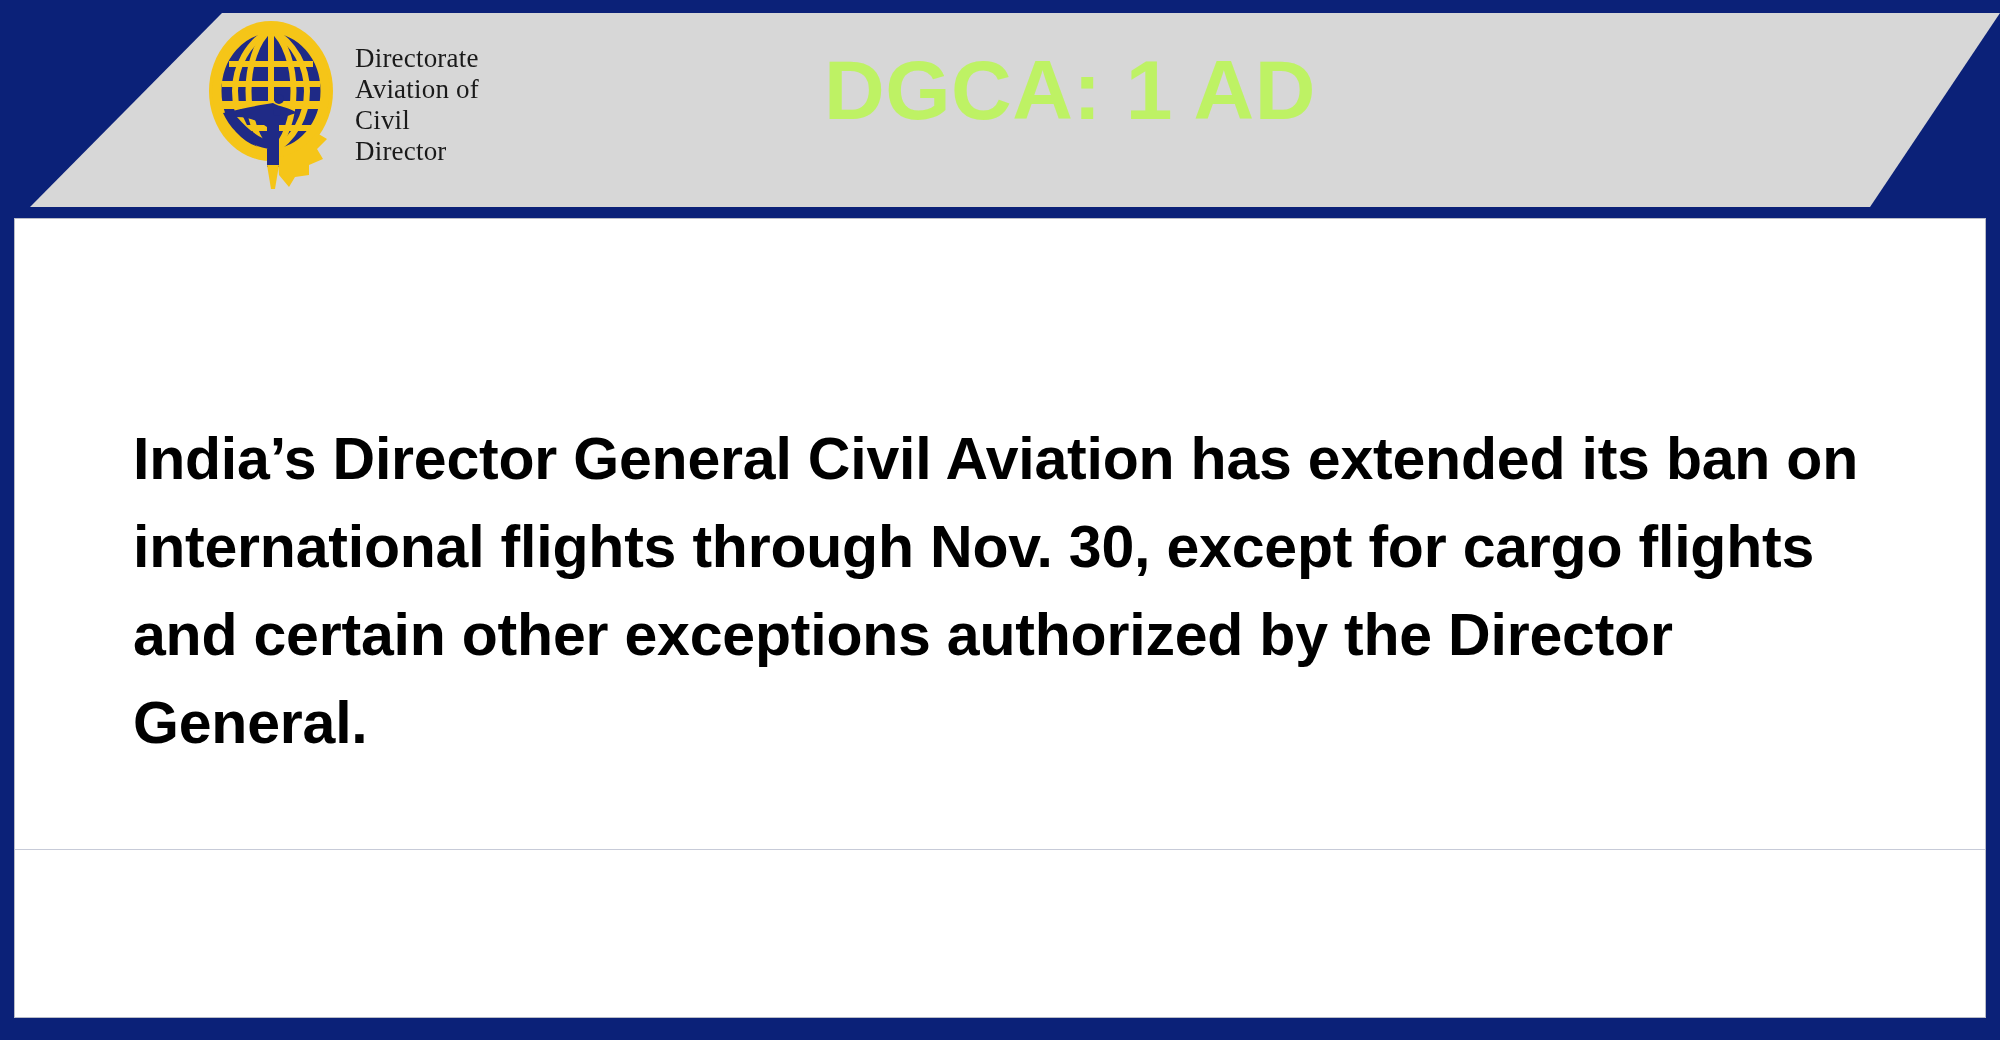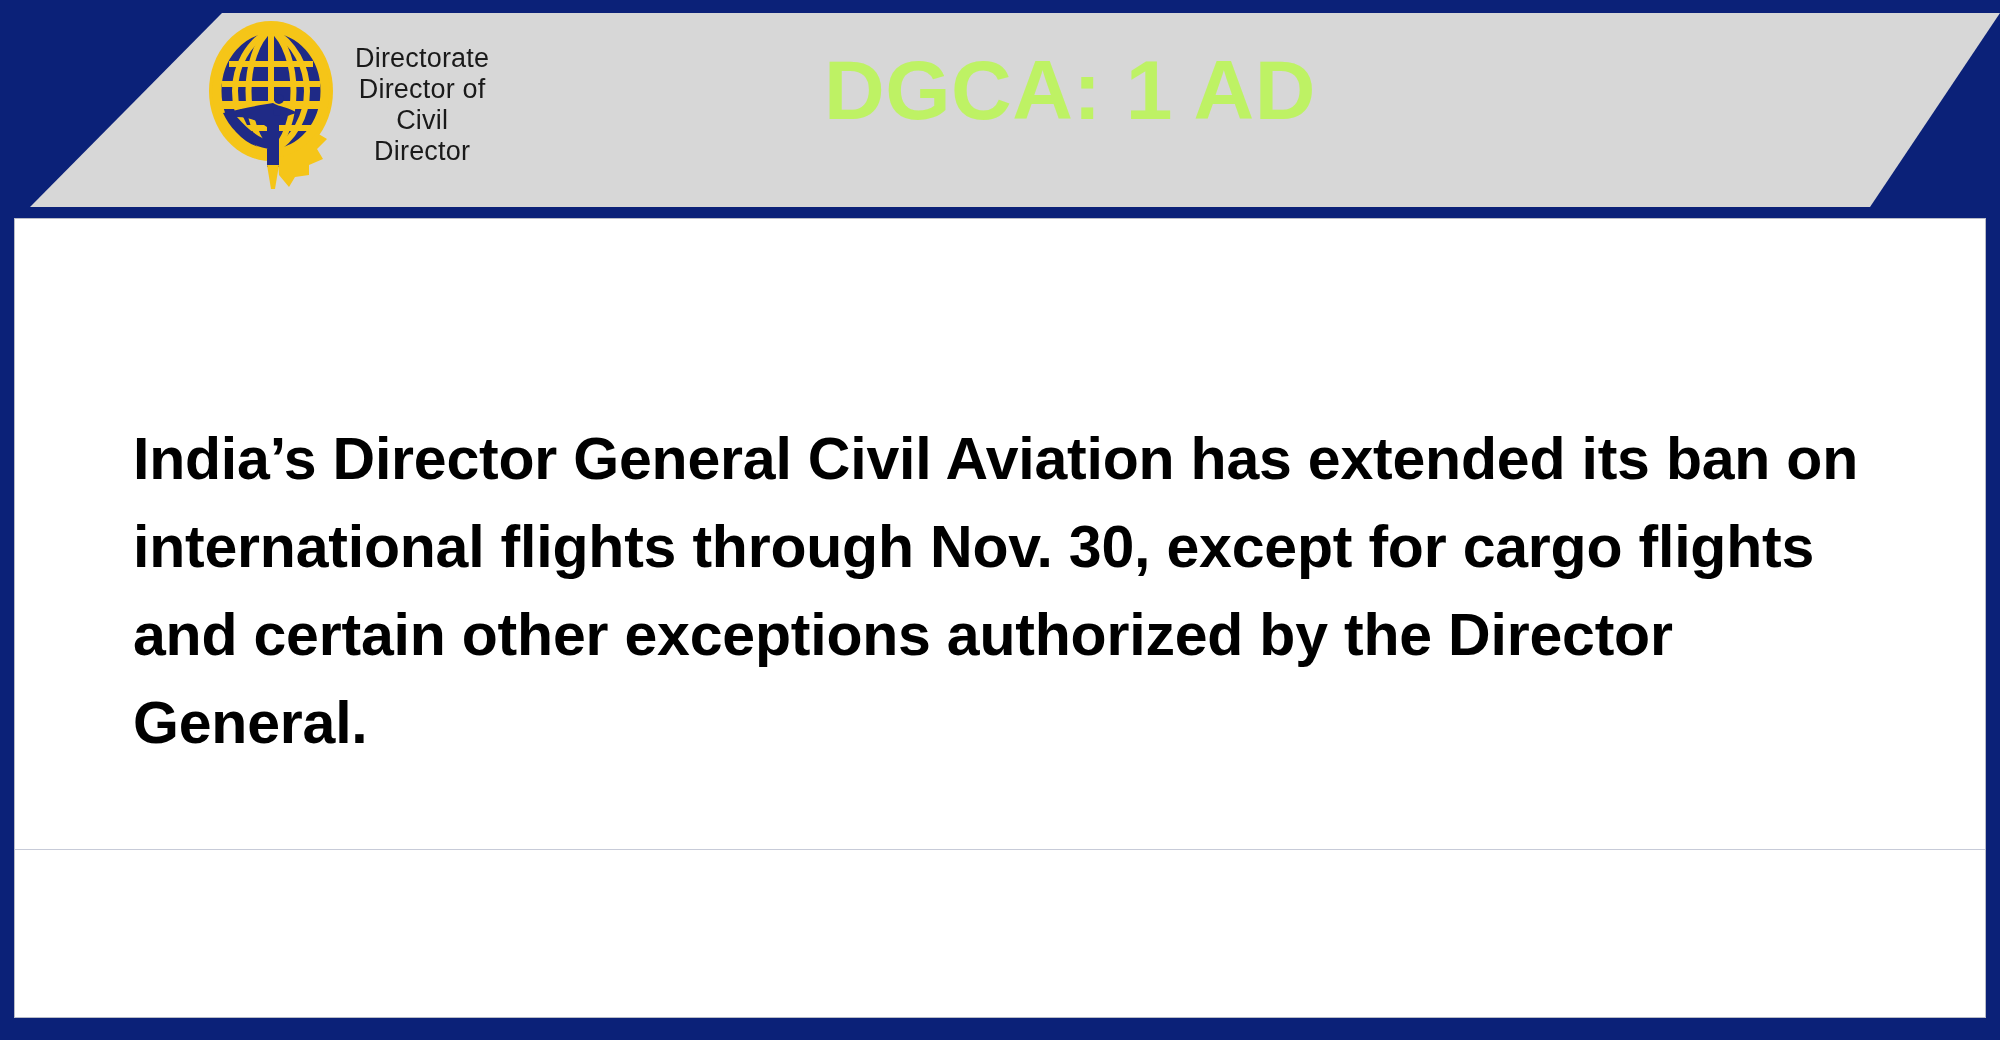--- a/index.html
+++ b/index.html
@@ -57,28 +57,27 @@
   }
 
   #dgca-logo-mark {
     width: 136px;
     height: 172px;
     flex: 0 0 auto;
     display: block;
   }
 
   #logo-wordmark {
-    font-family: Liberation Sans, sans-serif;
+    font-family: Liberation Serif, serif;
     font-size: 27px;
     line-height: 31px;
     color: #1a1a1a;
     letter-spacing: 0.2px;
     white-space: nowrap;
     padding-top: 4px;
-    text-align: center;
   }
   #logo-wordmark div { display: block; }
 
   
   #slide-title {
     position: absolute;
     left: 480px;
     top: 44px;
     width: 1180px;
     text-align: center;
@@ -168,21 +167,21 @@
 
       <path d="M68 86 C 74 90, 84 90, 92 96 C 84 98, 78 100, 74 106 L74 150 L62 150 L62 110 C 54 104, 44 100, 32 100 C 44 114, 56 122, 66 124 L66 132 C 44 130, 26 114, 18 96 C 36 92, 54 88, 68 86 Z" fill="#1f2a86"></path>
       <circle cx="74" cy="82" r="5" fill="#1f2a86"></circle>
       <circle cx="72" cy="95" r="4" fill="#1f2a86"></circle>
 
       <path d="M62 148 L74 148 L70 172 L66 172 Z" fill="#f5c518"></path>
     </svg>
 
     <div id="logo-wordmark">
       <div>Directorate</div>
-      <div>Director of</div>
+      <div>Aviation of</div>
       <div>Civil</div>
       <div>Director</div>
     </div>
 
   </div>
 
   <div id="slide-title">DGCA: 1 AD</div>
 
   <div id="content-card">
     <div id="body-text">India’s Director General Civil Aviation has extended its ban on international flights through Nov. 30, except for cargo flights and certain other exceptions authorized by the Director General.</div>

